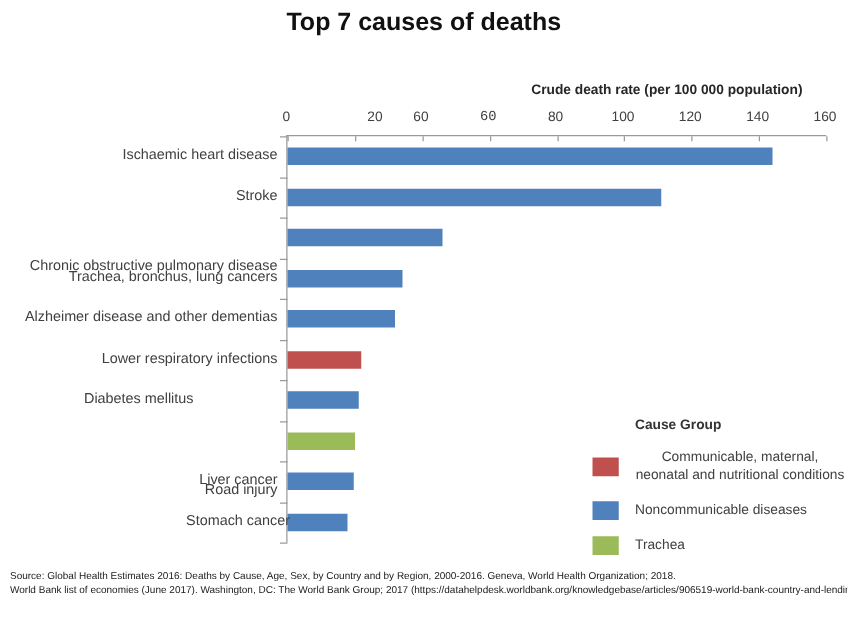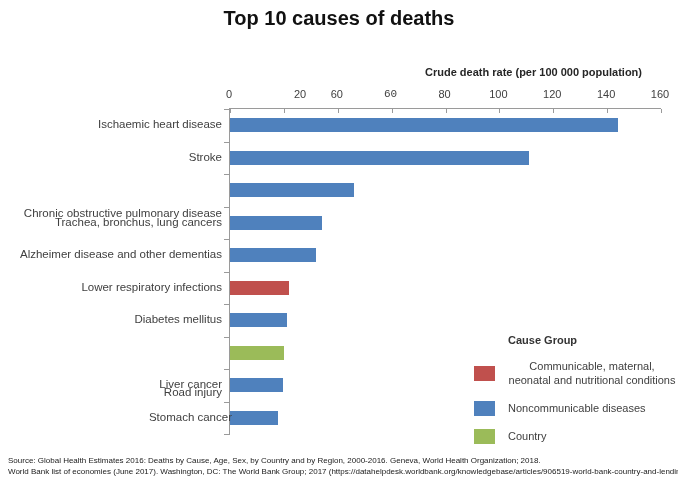--- a/index.html
+++ b/index.html
@@ -26,21 +26,21 @@
   .legend-swatch{width:21px;height:15px;margin-right:13px;flex:0 0 21px;}
   .legend-label{line-height:1.3;max-width:168px;text-align:center;}
   .source{position:absolute;left:8px;top:455px;font-size:8px;line-height:11px;color:#1a1a1a;
     white-space:nowrap;}
 </style>
 </head>
 <body>
 
 <div id="canvas">
   <div class="title">
-    <div>Top 10 causes of deaths</div>
+    <div>Top 7 causes of deaths</div>
   </div>
 
   <div class="axis-title">Crude death rate (per 100 000 population)</div>
 
   <div id="ticks">
       <div class="tick-label" style="left: 209px;">0</div>
       <div class="tick-label" style="left: 280px;">20</div>
       <div class="tick-label" style="left: 316.75px;">60</div>
       <div class="tick-label" style="left: 370.625px; font-family: Liberation Mono, monospace;">60</div>
       <div class="tick-label" style="left: 424.5px;">80</div>
@@ -83,40 +83,40 @@
       <div class="bar" style="top: 301.75px; width: 48.4875px; background: rgb(79, 129, 189);"></div>
     </div>
 
   <div id="cats">
       <div class="cat-label" style="top: 117.25px;">Ischaemic heart disease</div>
       <div class="cat-label" style="top: 149.75px;">Stroke</div>
       <div class="cat-label" style="top: 182.25px; margin-top: 24px;">Chronic obstructive pulmonary disease</div>
       <div class="cat-label" style="top: 214.75px;">Trachea, bronchus, lung cancers</div>
       <div class="cat-label" style="top: 247.25px;">Alzheimer disease and other dementias</div>
       <div class="cat-label" style="top: 279.75px;">Lower respiratory infections</div>
-      <div class="cat-label" style="top: 312.25px;">Diabetes mellitus</div>
+      <div class="cat-label" style="top: 312.25px; text-align: center;">Diabetes mellitus</div>
       <div class="cat-label" style="top: 344.75px; margin-top: 40px;">Road injury</div>
       <div class="cat-label" style="top: 377.25px;">Liver cancer</div>
       <div class="cat-label" style="top: 409.75px; margin-left: 10px;">Stomach cancer</div>
     </div>
 
   <div class="legend">
     <div class="legend-title">Cause Group</div>
     <div id="legend-entries">
         <div class="legend-entry">
           <div class="legend-swatch" style="background: rgb(192, 80, 77);"></div>
           <div class="legend-label">Communicable, maternal, neonatal and nutritional conditions</div>
         </div>
         <div class="legend-entry">
           <div class="legend-swatch" style="background: rgb(79, 129, 189);"></div>
           <div class="legend-label">Noncommunicable diseases</div>
         </div>
         <div class="legend-entry">
           <div class="legend-swatch" style="background: rgb(155, 187, 89);"></div>
-          <div class="legend-label">Country</div>
+          <div class="legend-label">Trachea</div>
         </div>
       </div>
   </div>
 
   <div class="source">
     <div>Source: Global Health Estimates 2016: Deaths by Cause, Age, Sex, by Country and by Region, 2000-2016. Geneva, World Health Organization; 2018.</div>
     <div>World Bank list of economies (June 2017). Washington, DC: The World Bank Group; 2017 (https://datahelpdesk.worldbank.org/knowledgebase/articles/906519-world-bank-country-and-lending-groups).</div>
   </div>
 </div>
 

